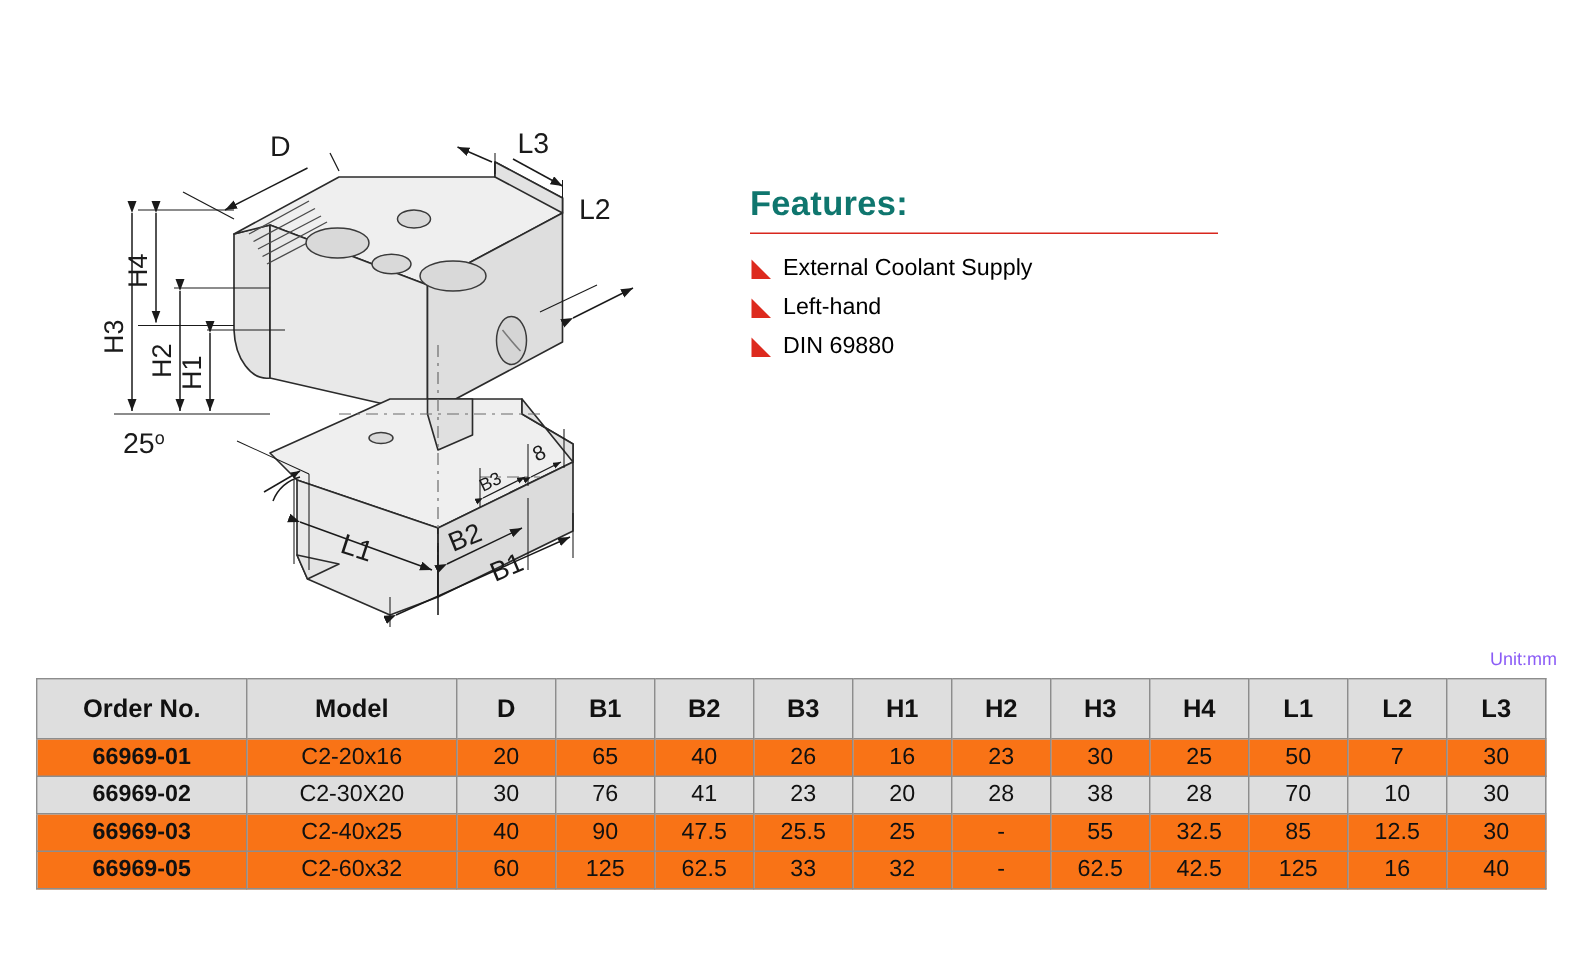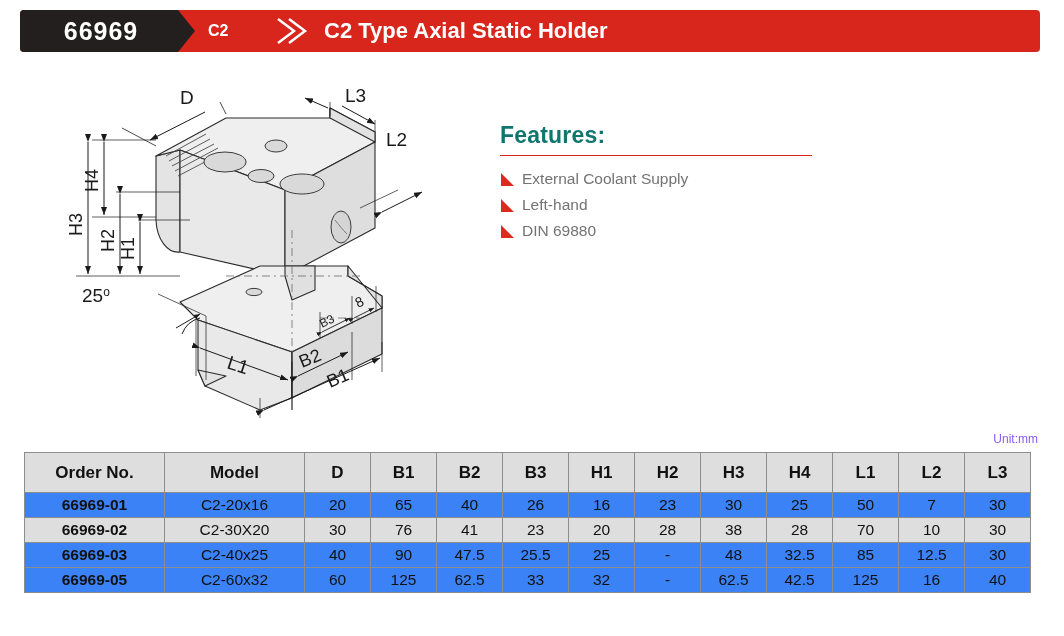--- a/index.html
+++ b/index.html
@@ -60,21 +60,21 @@
 
   
   .features { position: absolute; left: 500px; top: 122px; width: 330px; }
   .features-title {
     color: #0f766e; font-size: 23px; font-weight: bold;
     margin: 0 0 6px 0; letter-spacing: .2px;
   }
   .features-rule { height: 1px; background: #d8261d; width: 312px; margin-bottom: 14px; }
   .feature-row { display: flex; align-items: center; margin-bottom: 8px; }
   .feature-bullet { width: 16px; height: 15px; margin-right: 6px; flex: none; }
-  .feature-text { color: #737373; font-size: 15.5px; }
+  .feature-text { color: #000000; font-size: 15.5px; }
 
   
   .unit-label {
     position: absolute; right: 26px; top: 432px;
     font-size: 12px; color: #8b5cf6;
   }
 
   
   .spec-table {
     position: absolute; left: 24px; top: 452px;
@@ -89,43 +89,32 @@
     color: #111111;
     padding: 0;
     height: 25px;
   }
   .spec-table thead th {
     background: #dedede;
     font-weight: bold;
     height: 40px;
     font-size: 17px;
   }
-  .spec-table tbody tr.odd td { background: #3b82f6; }
+  .spec-table tbody tr.odd td { background: #f97316; }
   .spec-table tbody tr.even td { background: #dedede; }
   .spec-table td.order { font-weight: bold; }
   .col-order { width: 140px; }
   .col-model { width: 140px; }
   .col-dim   { width: 66px; }
 </style>
 </head>
 <body>
 
 <div class="page">
 
-  <div class="header">
-    <div class="header-tag">
-      <span class="header-tag-text">66969</span>
-    </div>
-    <div class="header-sub">C2</div>
-    <svg class="header-chevron" viewBox="0 0 40 30">
-      <polyline points="8,3 24,15 8,27" fill="none" stroke="#ffffff" stroke-width="2.5"></polyline>
-      <polyline points="19,3 35,15 19,27" fill="none" stroke="#ffffff" stroke-width="2.5"></polyline>
-    </svg>
-    <div class="header-title">C2 Type Axial Static Holder</div>
-  </div>
 
   <svg class="drawing" viewBox="0 0 440 340">
     <defs>
       <marker id="ar" markerWidth="9" markerHeight="9" refX="8" refY="3" orient="auto">
         <path d="M0,0 L8,3 L0,6 z" fill="#1a1a1a"></path>
       </marker>
       <marker id="arS" markerWidth="7" markerHeight="7" refX="6" refY="2.4" orient="auto">
         <path d="M0,0 L6,2.4 L0,4.8 z" fill="#1a1a1a"></path>
       </marker>
     </defs>
@@ -358,21 +347,21 @@
       </tr>
       <tr class="odd">
         <td class="order">66969-03</td>
         <td>C2-40x25</td>
         <td>40</td>
         <td>90</td>
         <td>47.5</td>
         <td>25.5</td>
         <td>25</td>
         <td>-</td>
-        <td>48</td>
+        <td>55</td>
         <td>32.5</td>
         <td>85</td>
         <td>12.5</td>
         <td>30</td>
       </tr>
       <tr class="odd">
         <td class="order">66969-05</td>
         <td>C2-60x32</td>
         <td>60</td>
         <td>125</td>

